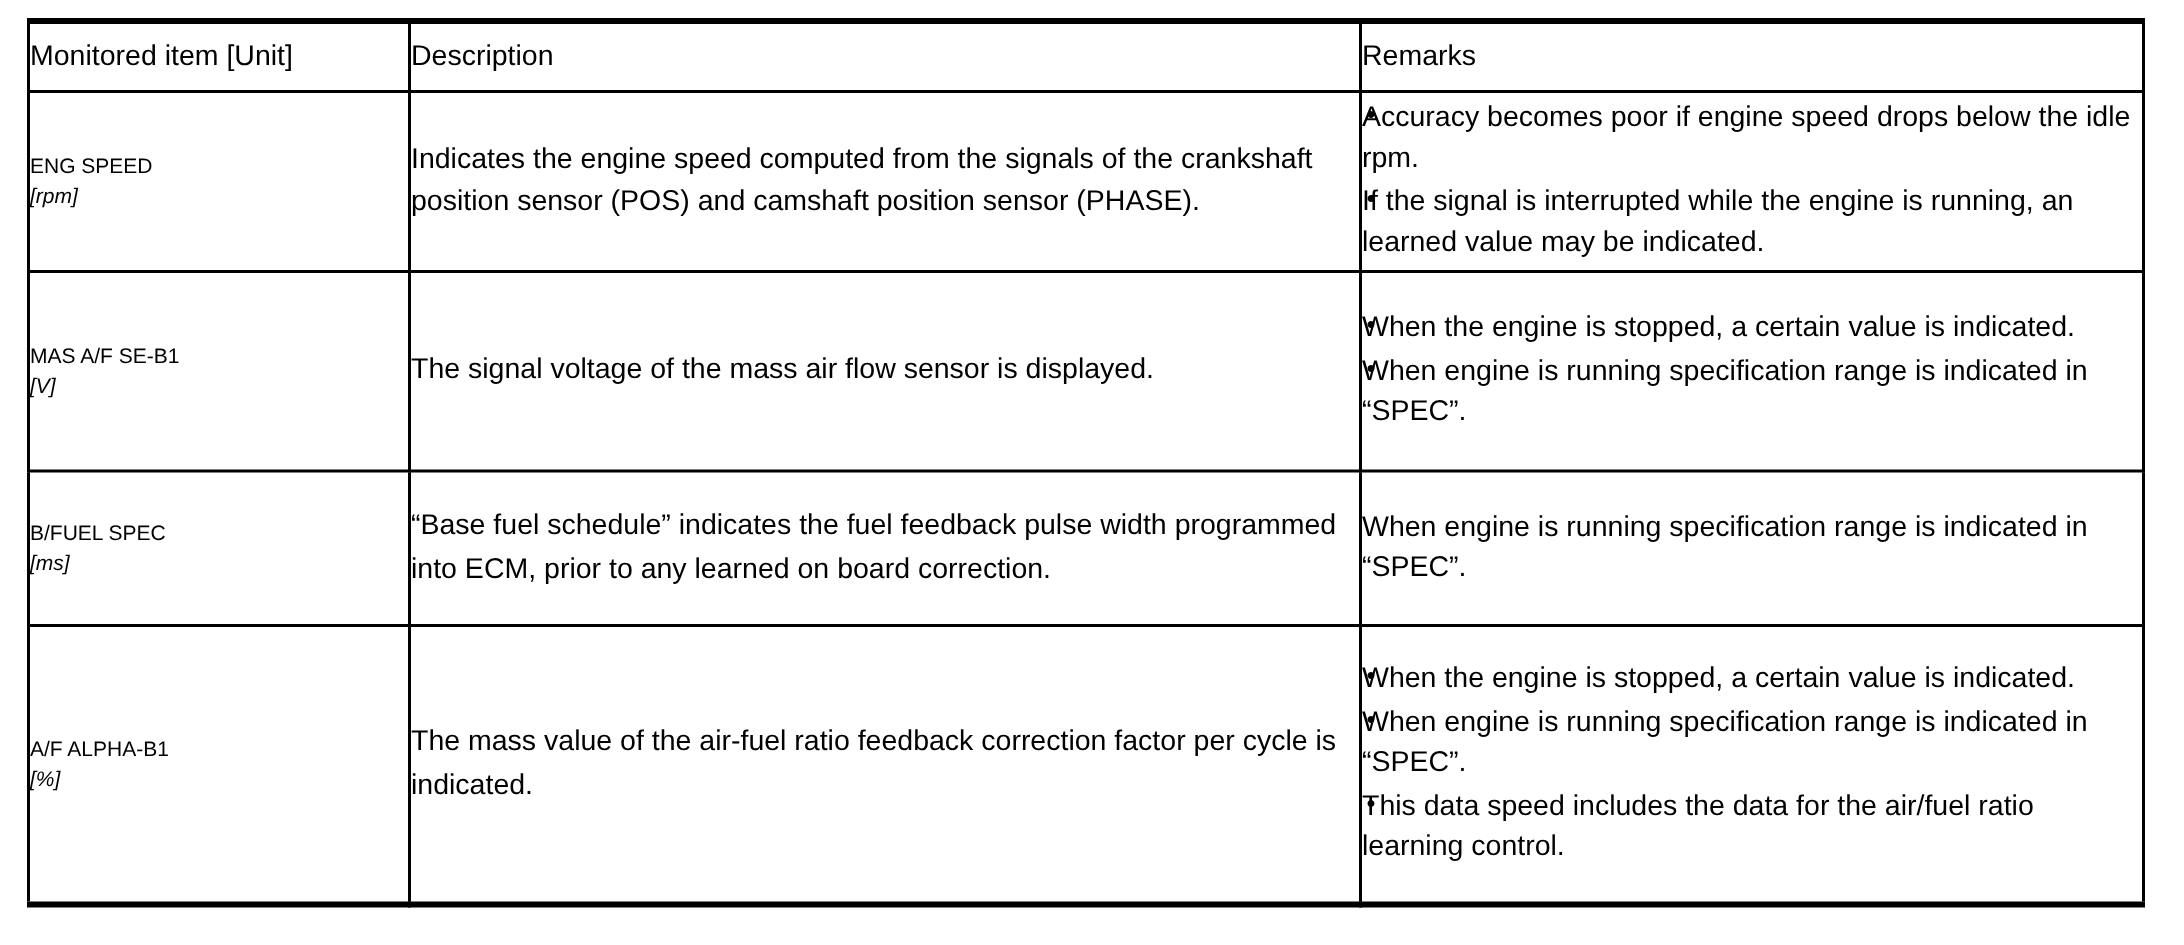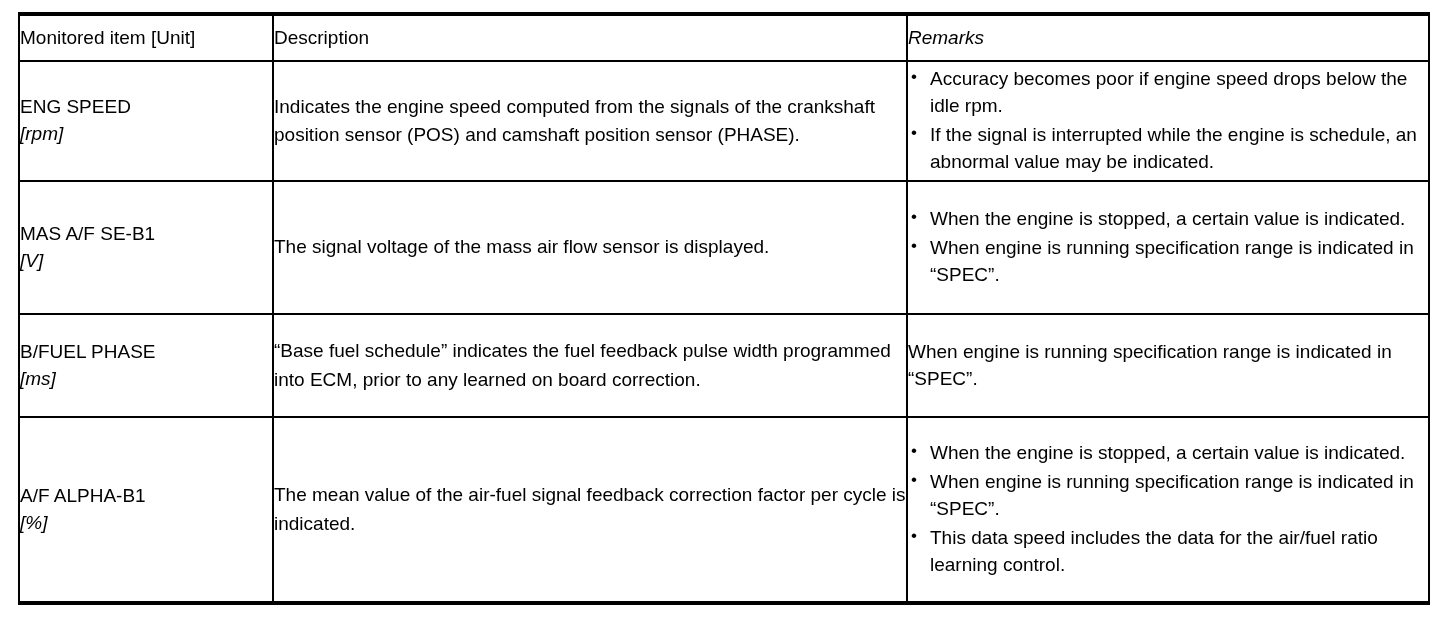--- a/index.html
+++ b/index.html
@@ -64,26 +64,26 @@
   
   thead th {
     font-weight: normal;
     font-size: 19px;
     height: 44px;
     line-height: 44px;
     white-space: nowrap;
   }
   th.h-item  { padding-left: 18px; text-align: left; }
   th.h-desc  { text-align: center; }
-  th.h-remark{ text-align: center; font-style: italic; }
+  th.h-remark{ text-align: center; }
 
   
   td.cell-item {
     padding: 10px 10px 10px 18px;
-    font-size: 19px;
+    font-size: 14px;
     line-height: 1.42;
   }
   td.cell-item .item-name { display: block; white-space: nowrap; }
   td.cell-item .item-unit { display: block; white-space: nowrap; font-style: italic; }
 
   td.cell-desc {
     padding: 12px 14px 12px 16px;
     font-size: 19px;
     line-height: 1.48;
   }
@@ -94,21 +94,20 @@
     line-height: 1.42;
   }
 
   ul.remark-list {
     list-style: none;
     margin: 0;
     padding: 0;
   }
   ul.remark-list > li {
     position: relative;
-    padding-left: 22px;
     margin: 0 0 2px 0;
   }
   ul.remark-list > li:last-child { margin-bottom: 0; }
   ul.remark-list > li::before {
     content: "\2022";
     position: absolute;
     left: 3px;
     top: -1px;
     font-size: 17px;
   }
@@ -144,56 +143,56 @@
 
         <tr class="row-0">
           <td class="cell-item">
             <span class="item-name">ENG SPEED</span>
             <span class="item-unit">[rpm]</span>
           </td>
           <td class="cell-desc">Indicates the engine speed computed from the signals of the crankshaft position sensor (POS) and camshaft position sensor (PHASE).</td>
           <td class="cell-remark">
             <ul class="remark-list">
               <li>Accuracy becomes poor if engine speed drops below the idle rpm.</li>
-              <li>If the signal is interrupted while the engine is schedule, an abnormal value may be indicated.</li>
+              <li>If the signal is interrupted while the engine is running, an learned value may be indicated.</li>
             </ul>
           </td>
         </tr>
 
         <tr class="row-1">
           <td class="cell-item">
             <span class="item-name">MAS A/F SE-B1</span>
             <span class="item-unit">[V]</span>
           </td>
           <td class="cell-desc">The signal voltage of the mass air flow sensor is displayed.</td>
           <td class="cell-remark">
             <ul class="remark-list">
               <li>When the engine is stopped, a certain value is indicated.</li>
               <li>When engine is running specification range is indicated in “SPEC”.</li>
             </ul>
           </td>
         </tr>
 
         <tr class="row-2">
           <td class="cell-item">
-            <span class="item-name">B/FUEL PHASE</span>
+            <span class="item-name">B/FUEL SPEC</span>
             <span class="item-unit">[ms]</span>
           </td>
           <td class="cell-desc">“Base fuel schedule” indicates the fuel feedback pulse width programmed into ECM, prior to any learned on board correction.</td>
           <td class="cell-remark">
             <p class="remark-plain">When engine is running specification range is indicated in “SPEC”.</p>
           </td>
         </tr>
 
         <tr class="row-3">
           <td class="cell-item">
             <span class="item-name">A/F ALPHA-B1</span>
             <span class="item-unit">[%]</span>
           </td>
-          <td class="cell-desc">The mean value of the air-fuel signal feedback correction factor per cycle is indicated.</td>
+          <td class="cell-desc">The mass value of the air-fuel ratio feedback correction factor per cycle is indicated.</td>
           <td class="cell-remark">
             <ul class="remark-list">
               <li>When the engine is stopped, a certain value is indicated.</li>
               <li>When engine is running specification range is indicated in “SPEC”.</li>
               <li>This data speed includes the data for the air/fuel ratio learning control.</li>
             </ul>
           </td>
         </tr>
 
       </tbody>

